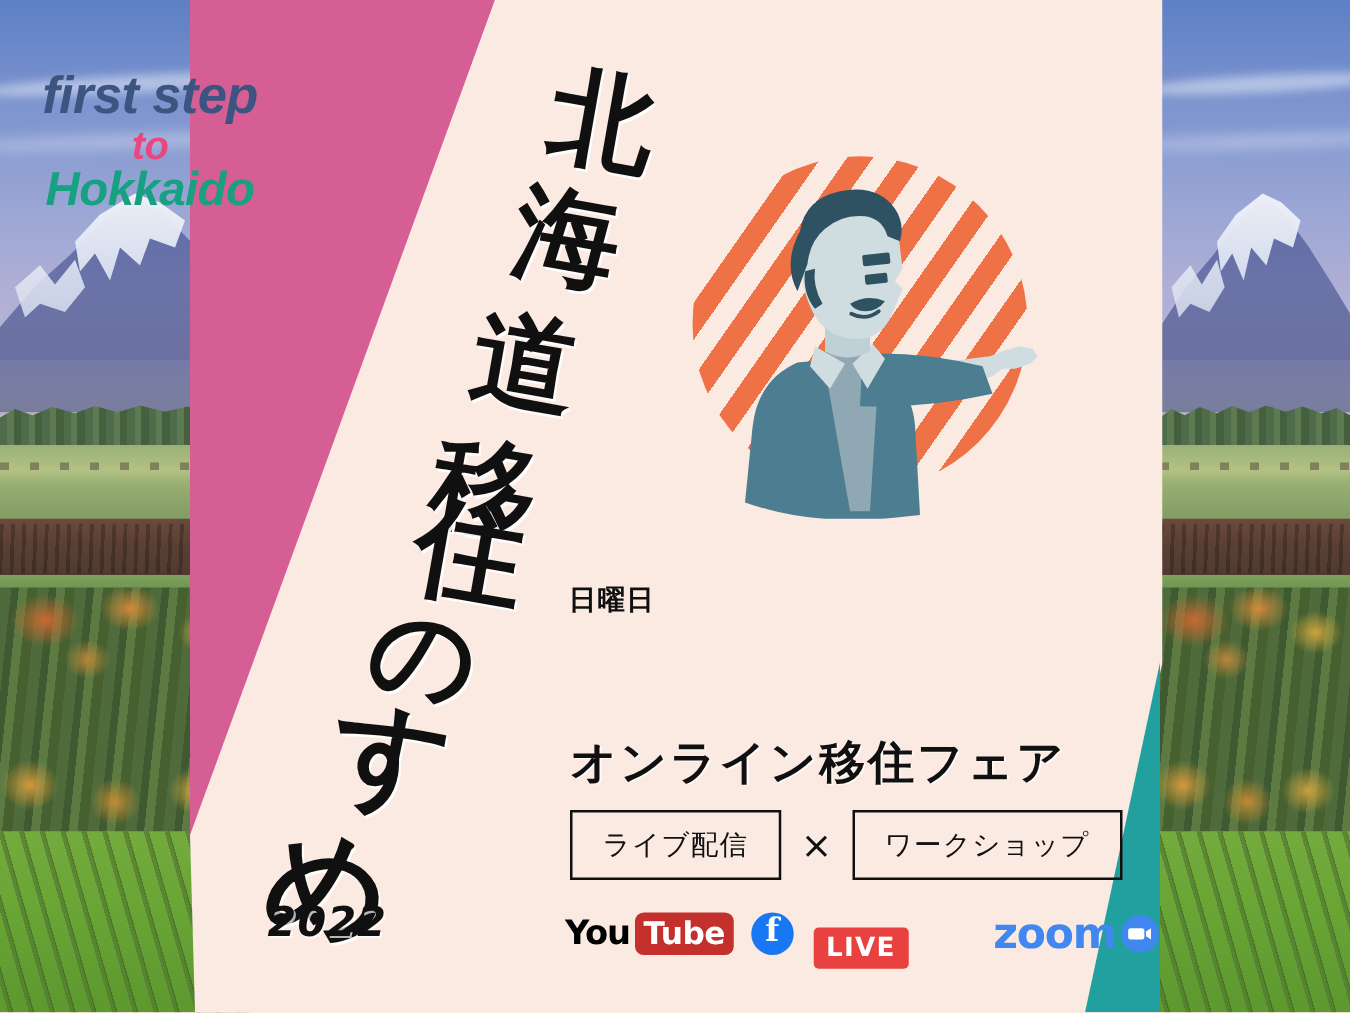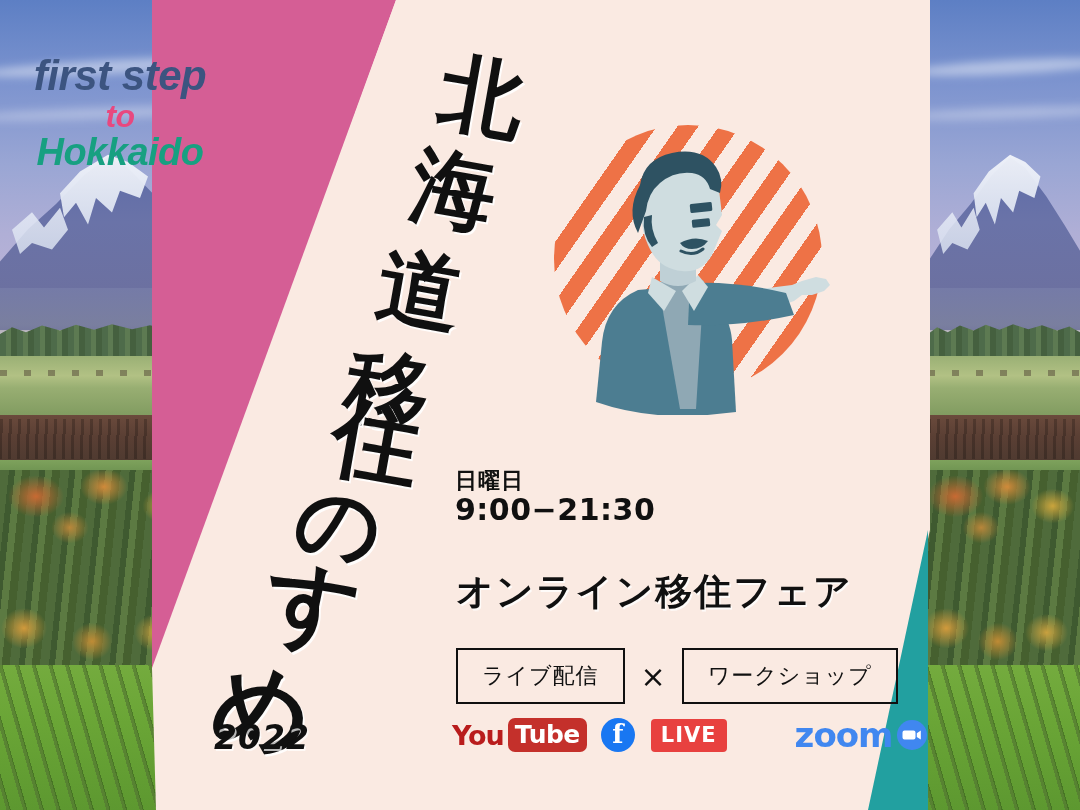--- a/index.html
+++ b/index.html
@@ -195,21 +195,21 @@
     letter-spacing:1px;
   }
   .time{
     font-family:"DejaVu Sans","Liberation Sans",sans-serif;
     font-weight:900; font-size:30px; color:#101010; line-height:1.1;
     letter-spacing:.5px; margin-top:1px;
   }
 
   
   .fair-title{
-    position:absolute; left:456px; top:567px;
+    position:absolute; left:456px; top:585px;
     font-family:"DejaVu Sans","Liberation Sans",sans-serif;
     font-weight:900; font-size:37px; color:#101010; letter-spacing:2px;
     white-space:nowrap;
     text-shadow:1.5px 1.5px 0 rgba(255,255,255,.8);
   }
 
   
   .fmt-row{
     position:absolute; left:456px; top:648px;
     display:flex; align-items:center; gap:16px;
@@ -227,21 +227,21 @@
   }
 
   
   .logo-row{
     position:absolute; left:452px; top:718px;
     display:flex; align-items:center; gap:14px;
   }
   .yt{ display:flex; align-items:center; gap:4px; }
   .yt-you{
     font-family:"DejaVu Sans","Liberation Sans",sans-serif;
-    font-weight:900; font-size:27px; color:#b91c1c; letter-spacing:-1px;
+    font-weight:900; font-size:27px; color:#000000; letter-spacing:-1px;
   }
   .yt-tube{
     background:#C4302B; color:#fff; border-radius:7px;
     font-family:"DejaVu Sans","Liberation Sans",sans-serif;
     font-weight:900; font-size:25px; letter-spacing:-.5px;
     padding:2px 7px 3px;
   }
   .fb-circle{
     width:34px; height:34px; border-radius:50%; background:#1877F2;
     position:relative; display:inline-block;
@@ -250,21 +250,21 @@
     position:absolute; left:0; top:0; width:34px; height:34px;
     display:flex; align-items:center; justify-content:center;
     font-family:"DejaVu Serif","Liberation Serif",serif;
     font-weight:bold; font-size:26px; color:#fff; line-height:1;
     padding-bottom:3px;
   }
   .live-badge{
     background:#E8413F; color:#fff; border-radius:4px;
     font-family:"DejaVu Sans","Liberation Sans",sans-serif;
     font-weight:900; font-size:21px; letter-spacing:1px;
-    padding:4px 10px 5px; margin-left:2px;
+    padding:4px 10px 5px; margin-left:2px;margin-top:24px;
   }
   .zoom-logo{ display:flex; align-items:center; gap:4px; margin-left:54px; }
   .zoom-word{
     font-family:"DejaVu Sans","Liberation Sans",sans-serif;
     font-weight:700; font-size:34px; color:#4087F0; letter-spacing:-1px;
     line-height:1;
   }
   .zoom-cam{
     width:30px; height:30px; border-radius:50%; background:#4087F0;
     position:relative;
@@ -365,21 +365,20 @@
 
       <path d="M140 118 q14 -8 28 -2 q-6 8 -16 8 -8 0 -12 -6 z" fill="#2E5262"></path>
 
       <path d="M141 126 q12 6 22 -2" stroke="#2E5262" stroke-width="3" fill="none" stroke-linecap="round"></path>
     </svg>
   </div>
 
   <div class="date-row">
     <div class="date-meta">
       <div class="dow">日曜日</div>
-      <div class="time">9:00−21:30</div>
     </div>
   </div>
 
   <div class="fair-title">オンライン移住フェア</div>
 
   <div class="fmt-row">
     <div class="fmt-box">ライブ配信</div>
     <div class="fmt-x">×</div>
     <div class="fmt-box">ワークショップ</div>
   </div>

